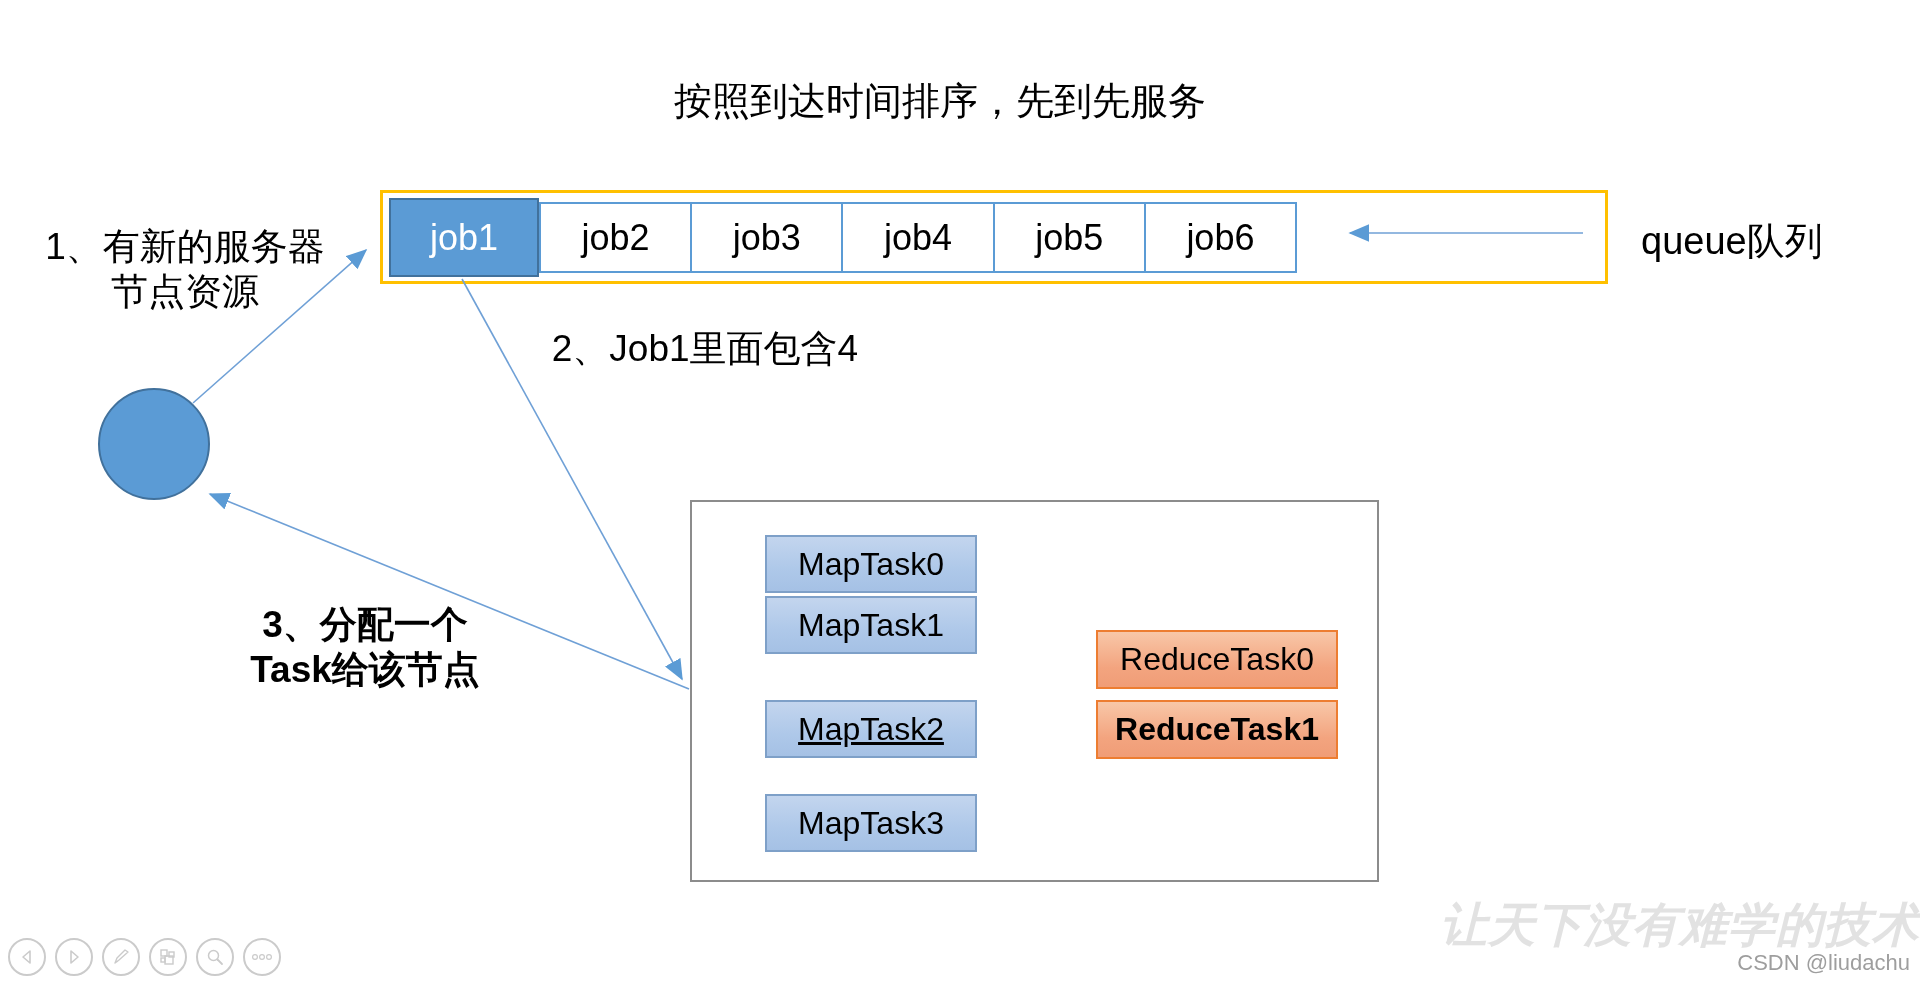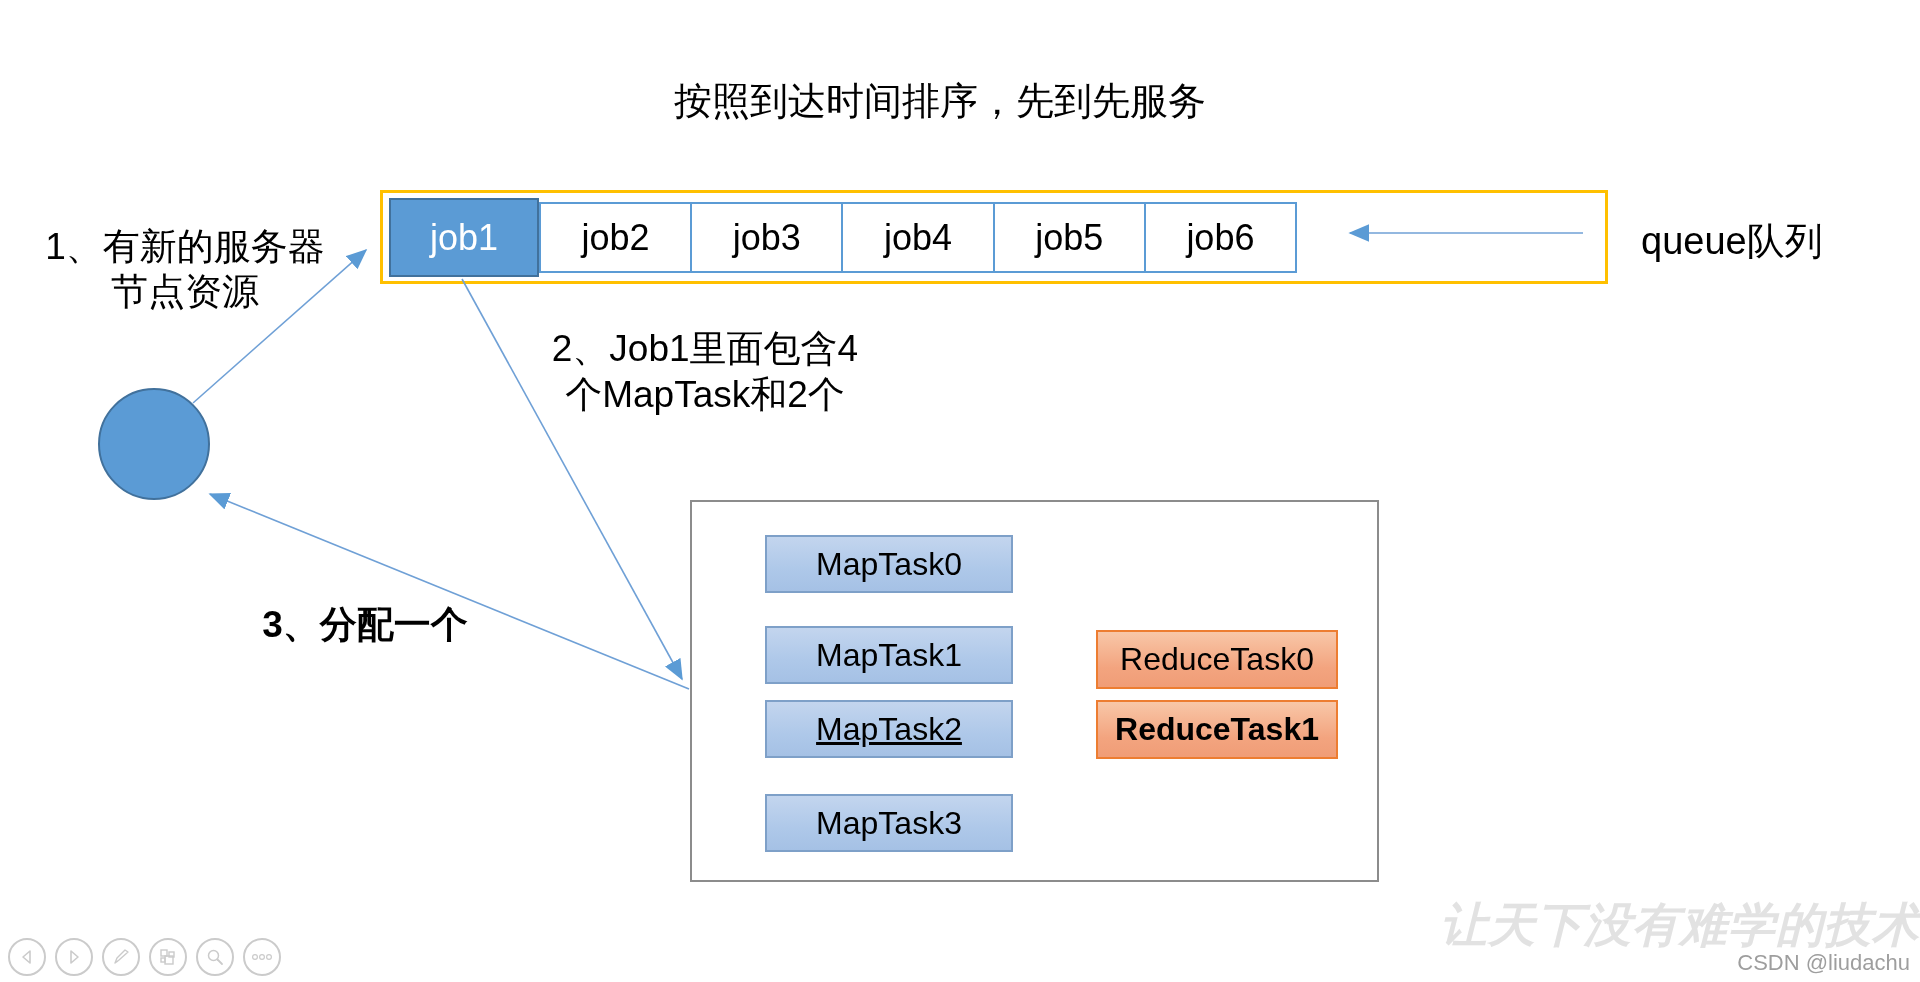--- a/index.html
+++ b/index.html
@@ -55,30 +55,30 @@
   
   .task-panel{
     left:690px;top:500px;width:685px;height:378px;
     border:2px solid #8C8C8C;background:#fff;
   }
   .task{
     display:flex;align-items:center;justify-content:center;
     font-size:32px;color:#000;box-sizing:border-box;
   }
   .map-task{
-    left:765px;width:248px;height:58px;
+    left:765px;width:212px;height:58px;
     background:linear-gradient(180deg,#c3d5ee 0%,#aec8e9 60%,#a5c1e5 100%);
     border:2px solid #7EA0C8;
   }
   .reduce-task{
     left:1096px;width:242px;height:59px;
     background:linear-gradient(180deg,#f8c7a8 0%,#f3a47f 65%,#f09d77 100%);
     border:2px solid #ED7D31;
   }
-  .mt0{top:535px;} .mt1{top:626px;} .mt2{top:700px;text-decoration:underline;} .mt3{top:781px;margin-top:13px;}
+  .mt0{top:535px;} .mt1{top:596px;} .mt2{top:700px;text-decoration:underline;} .mt3{top:781px;margin-top:13px;}
   .rt0{top:618px;margin-top:12px;} .rt1{top:700px;font-weight:bold;}
 
   
   svg.overlay{left:0;top:0;width:1920px;height:982px;pointer-events:none;z-index:4;}
 
   
   .toolbar{left:8px;top:938px;display:flex;align-items:center;gap:9px;}
   .tool-btn{
     width:38px;height:38px;border-radius:50%;border:2px solid #CBCBCB;
     display:flex;align-items:center;justify-content:center;
@@ -116,25 +116,25 @@
 
 <div class="abs queue-label">queue队列</div>
 
 <div class="abs note note1">
   <div>1、有新的服务器</div>
   <div>节点资源</div>
 </div>
 
 <div class="abs note note2">
   <div>2、Job1里面包含4</div>
-  <div>个MapTask和2个</div>
 </div>
 
 <div class="abs note note3">
   <div>3、分配一个</div>
+  <div>Task给该节点</div>
 </div>
 
 <div class="abs node-circle"></div>
 
 <div class="abs task-panel"></div>
 <div class="abs task map-task mt0">MapTask0</div>
 <div class="abs task map-task mt1">MapTask1</div>
 <div class="abs task map-task mt2">MapTask2</div>
 <div class="abs task map-task mt3">MapTask3</div>
 <div class="abs task reduce-task rt0">ReduceTask0</div>

